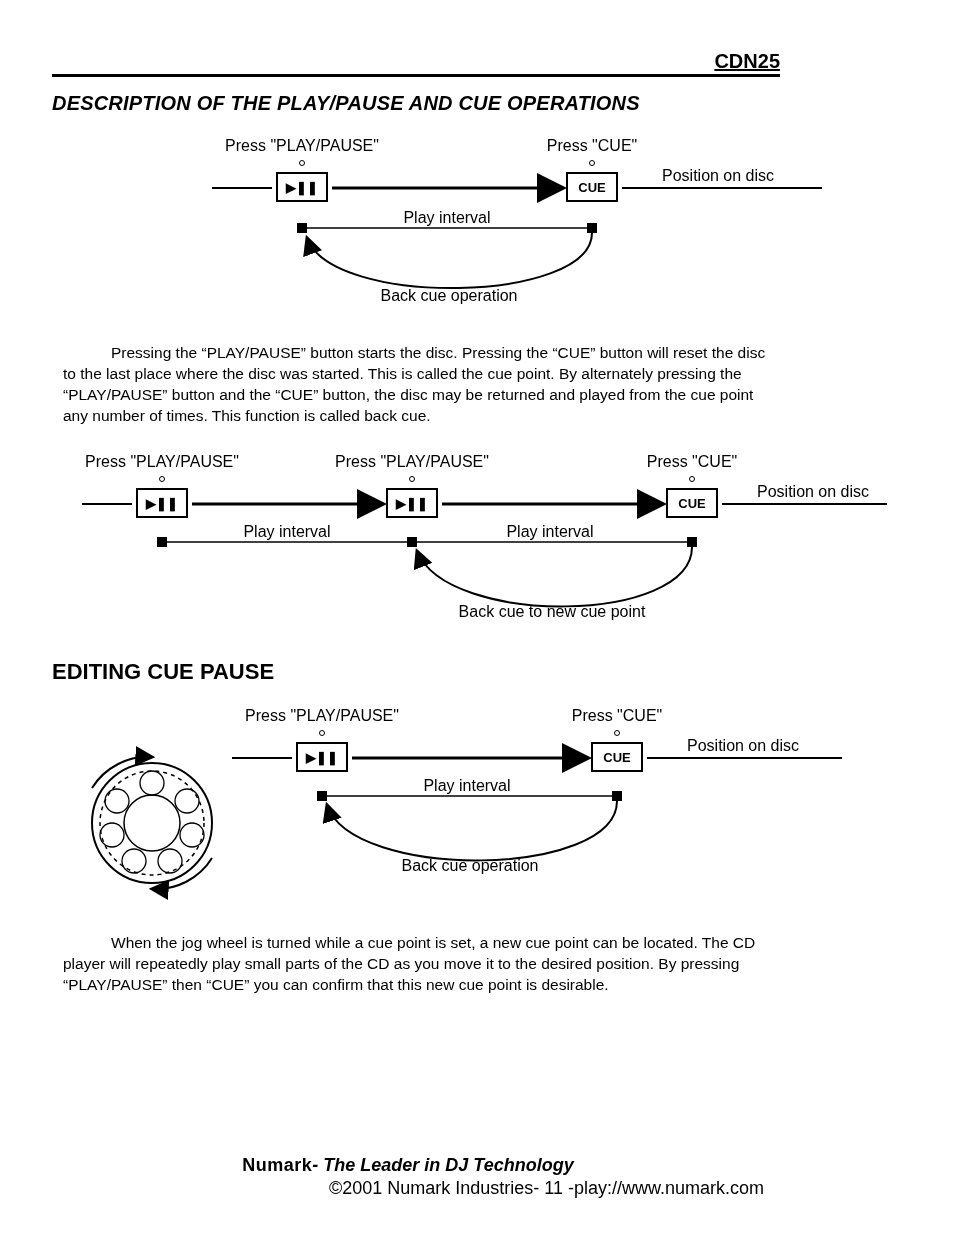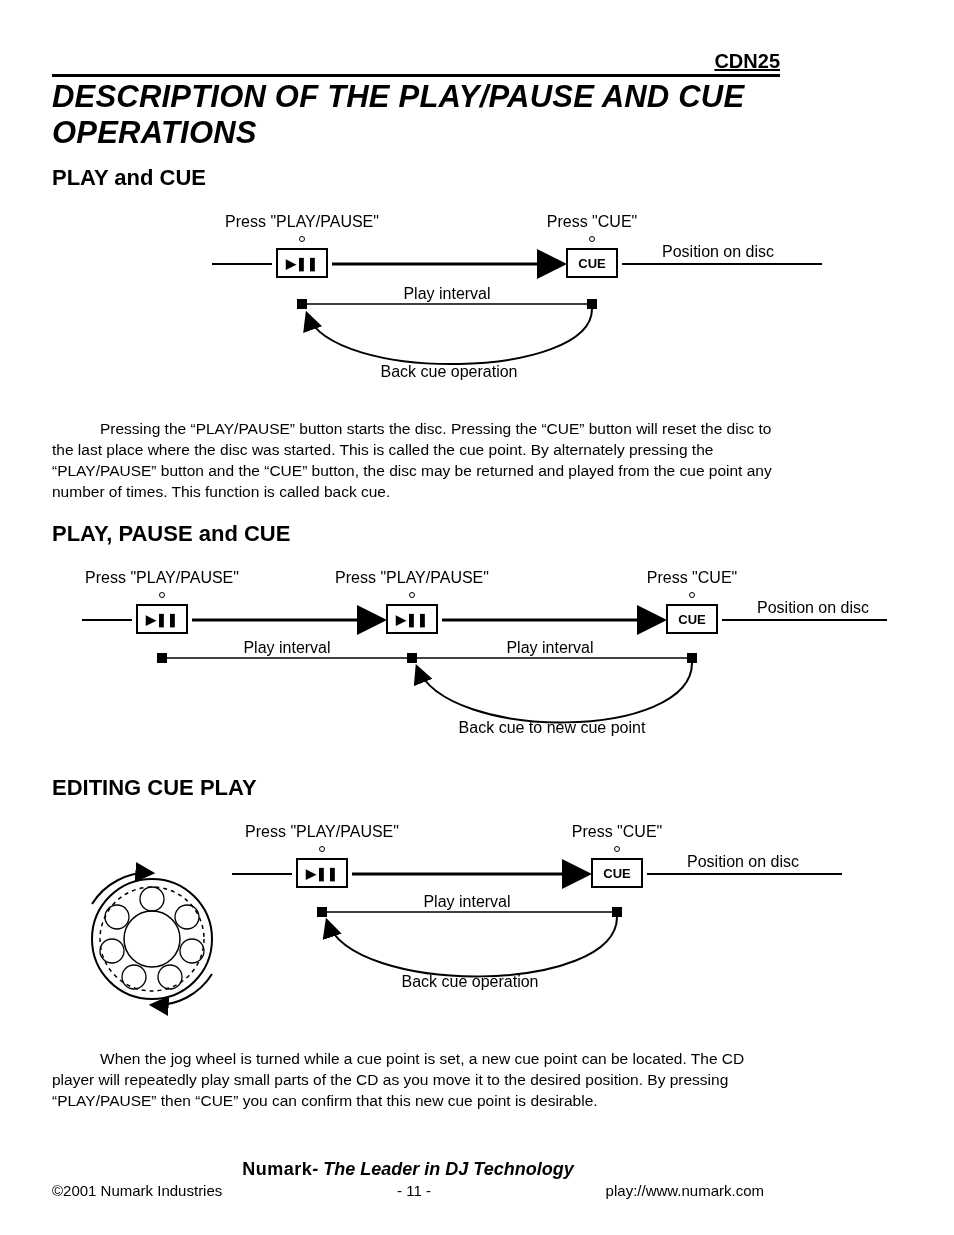--- a/index.html
+++ b/index.html
@@ -1,38 +1,37 @@
 <!DOCTYPE html>
 <html><head>
 <meta charset="utf-8">
 <style>
 body{margin:0;background:#fff;font-family:Arial,Helvetica,sans-serif;color:#000}
 .page{width:832px;height:1235px;position:relative;padding:50px 52px 0 52px;box-sizing:border-box}
 .model{font-weight:bold;font-size:20px;text-align:right;border-bottom:3px solid #000;padding-bottom:1px;text-decoration:underline}
-.main-title{font-weight:bold;font-style:italic;font-size:31px;margin:2px 0 14px 0;letter-spacing:.2px}
+.main-title{font-weight:bold;font-style:italic;font-size:20px;margin:15px 0 14px 0;letter-spacing:.2px}
 .sub{font-weight:bold;font-size:22px;margin:6px 0 14px 0}
-.para{font-size:15.5px;line-height:1.35;margin:6px 0 18px 0;text-indent:48px}
+.para{font-size:15.5px;line-height:1.35;margin:6px 0 18px 11px;text-indent:48px}
 .diagram{margin:4px auto 10px auto}
 .footer{position:absolute;bottom:36px;left:52px;right:68px}
 .tag{text-align:center;font-style:italic;font-weight:bold;font-size:18px}
 .brand{font-family:"Arial Black",Arial,sans-serif;font-style:normal;font-weight:900;letter-spacing:.5px}
-.frow{display:flex;justify-content:space-between;font-size:15px;margin-top:2px}
+.frow{display:flex;justify-content:flex-end;font-size:18px;margin-top:2px}
 svg text{font-family:Arial,Helvetica,sans-serif}
 .lbl{font-size:16px}
 .btn{font-size:13px;font-weight:bold}
 </style>
 </head>
 <body>
 
 <div class="page">
  <div class="model">CDN25</div>
  <div class="main-title">DESCRIPTION OF THE PLAY/PAUSE AND CUE OPERATIONS</div>
 
  
- <div class="sub">PLAY and CUE</div>
  <svg class="diagram" width="720" height="190" viewBox="0 0 720 190" style="margin-left:120px">
   <defs>
    <marker id="ah1" viewBox="0 0 12 12" refX="10" refY="6" markerWidth="10" markerHeight="10" orient="auto">
           <path d="M0,0 L12,6 L0,12 Z"></path>
         </marker>
   </defs>
   <text class="lbl" x="130" y="18" text-anchor="middle">Press "PLAY/PAUSE"</text>
   <circle cx="130" cy="30" r="2.5" fill="none" stroke="#000"></circle>
   <text class="lbl" x="420" y="18" text-anchor="middle">Press "CUE"</text>
   <circle cx="420" cy="30" r="2.5" fill="none" stroke="#000"></circle>
@@ -47,21 +46,20 @@
   <rect x="125" y="90" width="10" height="10"></rect>
       <rect x="415" y="90" width="10" height="10"></rect>
   <line x1="135" y1="95" x2="415" y2="95" stroke="#000" stroke-width="1.5"></line>
   <text class="lbl" x="275" y="90" text-anchor="middle">Play interval</text>
   <path d="M420,100 C420,170 160,175 135,105" fill="none" stroke="#000" stroke-width="2" marker-end="url(#ah1)"></path>
   <text class="lbl" x="277" y="168" text-anchor="middle">Back cue operation</text>
  </svg>
  <p class="para">Pressing the “PLAY/PAUSE” button starts the disc. Pressing the “CUE” button will reset the disc to the last place where the disc was started.   This is called the cue point.  By alternately pressing the “PLAY/PAUSE” button and the “CUE” button, the disc may be returned and played from the cue point any number of times.  This function is called back cue.</p>
 
  
- <div class="sub">PLAY, PAUSE and CUE</div>
  <svg class="diagram" width="850" height="190" viewBox="0 0 850 190">
   <text class="lbl" x="110" y="18" text-anchor="middle">Press "PLAY/PAUSE"</text>
   <circle cx="110" cy="30" r="2.5" fill="none" stroke="#000"></circle>
   <text class="lbl" x="360" y="18" text-anchor="middle">Press "PLAY/PAUSE"</text>
   <circle cx="360" cy="30" r="2.5" fill="none" stroke="#000"></circle>
   <text class="lbl" x="640" y="18" text-anchor="middle">Press "CUE"</text>
   <circle cx="640" cy="30" r="2.5" fill="none" stroke="#000"></circle>
   <text class="lbl" x="705" y="48">Position on disc</text>
   <line x1="30" y1="55" x2="80" y2="55" stroke="#000" stroke-width="2"></line>
   <rect x="85" y="40" width="50" height="28" fill="#fff" stroke="#000" stroke-width="2"></rect>
@@ -78,21 +76,21 @@
       <rect x="635" y="88" width="10" height="10"></rect>
   <line x1="115" y1="93" x2="355" y2="93" stroke="#000" stroke-width="1.5"></line>
   <line x1="365" y1="93" x2="635" y2="93" stroke="#000" stroke-width="1.5"></line>
   <text class="lbl" x="235" y="88" text-anchor="middle">Play interval</text>
   <text class="lbl" x="498" y="88" text-anchor="middle">Play interval</text>
   <path d="M640,98 C640,175 395,178 365,102" fill="none" stroke="#000" stroke-width="2" marker-end="url(#ah1)"></path>
   <text class="lbl" x="500" y="168" text-anchor="middle">Back cue to new cue point</text>
  </svg>
 
  
- <div class="sub">EDITING CUE PLAY</div>
+ <div class="sub">EDITING CUE PAUSE</div>
  <svg class="diagram" width="850" height="210" viewBox="0 0 850 210">
   <text class="lbl" x="270" y="18" text-anchor="middle">Press "PLAY/PAUSE"</text>
   <circle cx="270" cy="30" r="2.5" fill="none" stroke="#000"></circle>
   <text class="lbl" x="565" y="18" text-anchor="middle">Press "CUE"</text>
   <circle cx="565" cy="30" r="2.5" fill="none" stroke="#000"></circle>
   <text class="lbl" x="635" y="48">Position on disc</text>
   <line x1="180" y1="55" x2="240" y2="55" stroke="#000" stroke-width="2"></line>
   <rect x="245" y="40" width="50" height="28" fill="#fff" stroke="#000" stroke-width="2"></rect>
   <text class="btn" x="270" y="59" text-anchor="middle">▶❚❚</text>
   <line x1="300" y1="55" x2="535" y2="55" stroke="#000" stroke-width="3" marker-end="url(#ah1)"></line>

